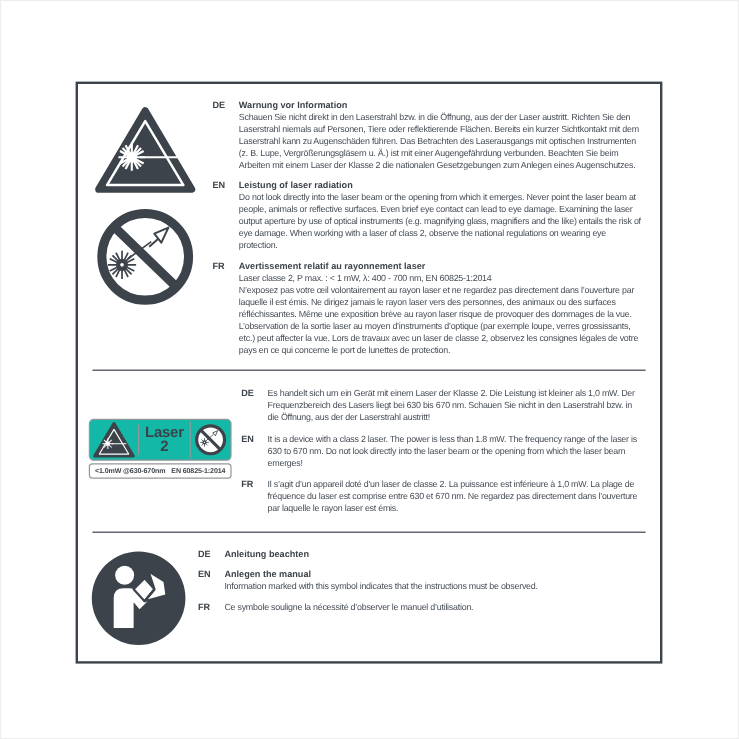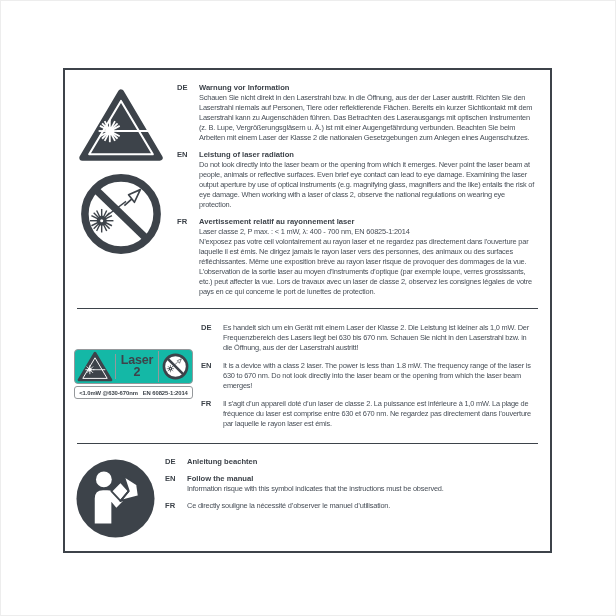--- a/index.html
+++ b/index.html
@@ -232,27 +232,27 @@
       <div class="langs">
         <div class="lang">
           <span class="code">DE</span>
           <div class="txt">
             <div class="h">Anleitung beachten</div>
           </div>
         </div>
         <div class="lang">
           <span class="code">EN</span>
           <div class="txt">
-            <div class="h">Follow the manual</div>
-            <div class="body">Information risque with this symbol indicates that the instructions must be observed.</div>
+            <div class="h">Anlegen the manual</div>
+            <div class="body">Information marked with this symbol indicates that the instructions must be observed.</div>
           </div>
         </div>
         <div class="lang">
           <span class="code">FR</span>
           <div class="txt">
-            <div class="body">Ce directly souligne la nécessité d’observer le manuel d’utilisation.</div>
+            <div class="body">Ce symbole souligne la nécessité d’observer le manuel d’utilisation.</div>
           </div>
         </div>
       </div>
     </div>
 
   </div>
 </div>
 
 </body></html>

